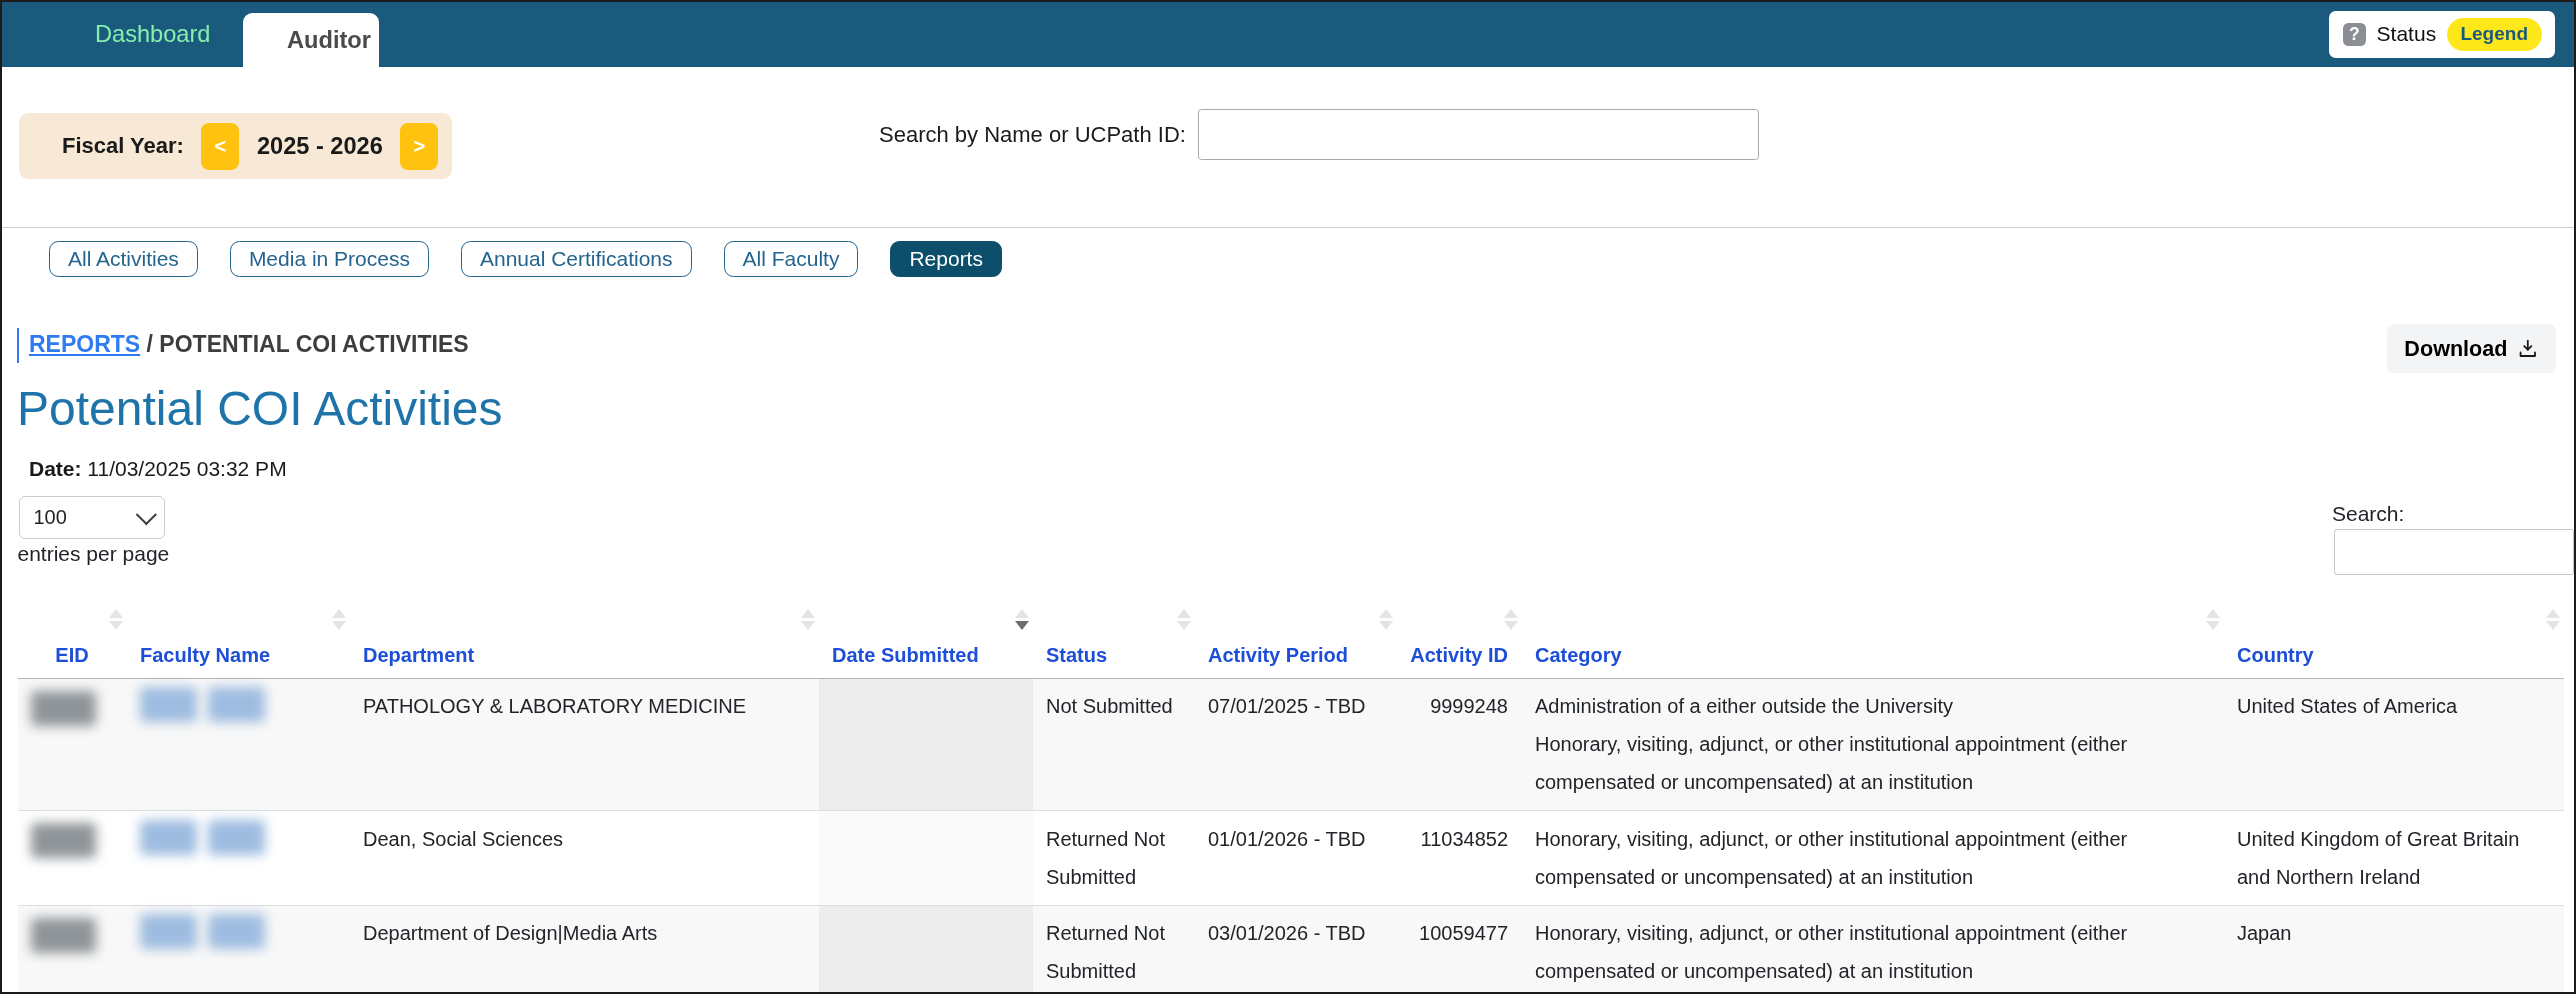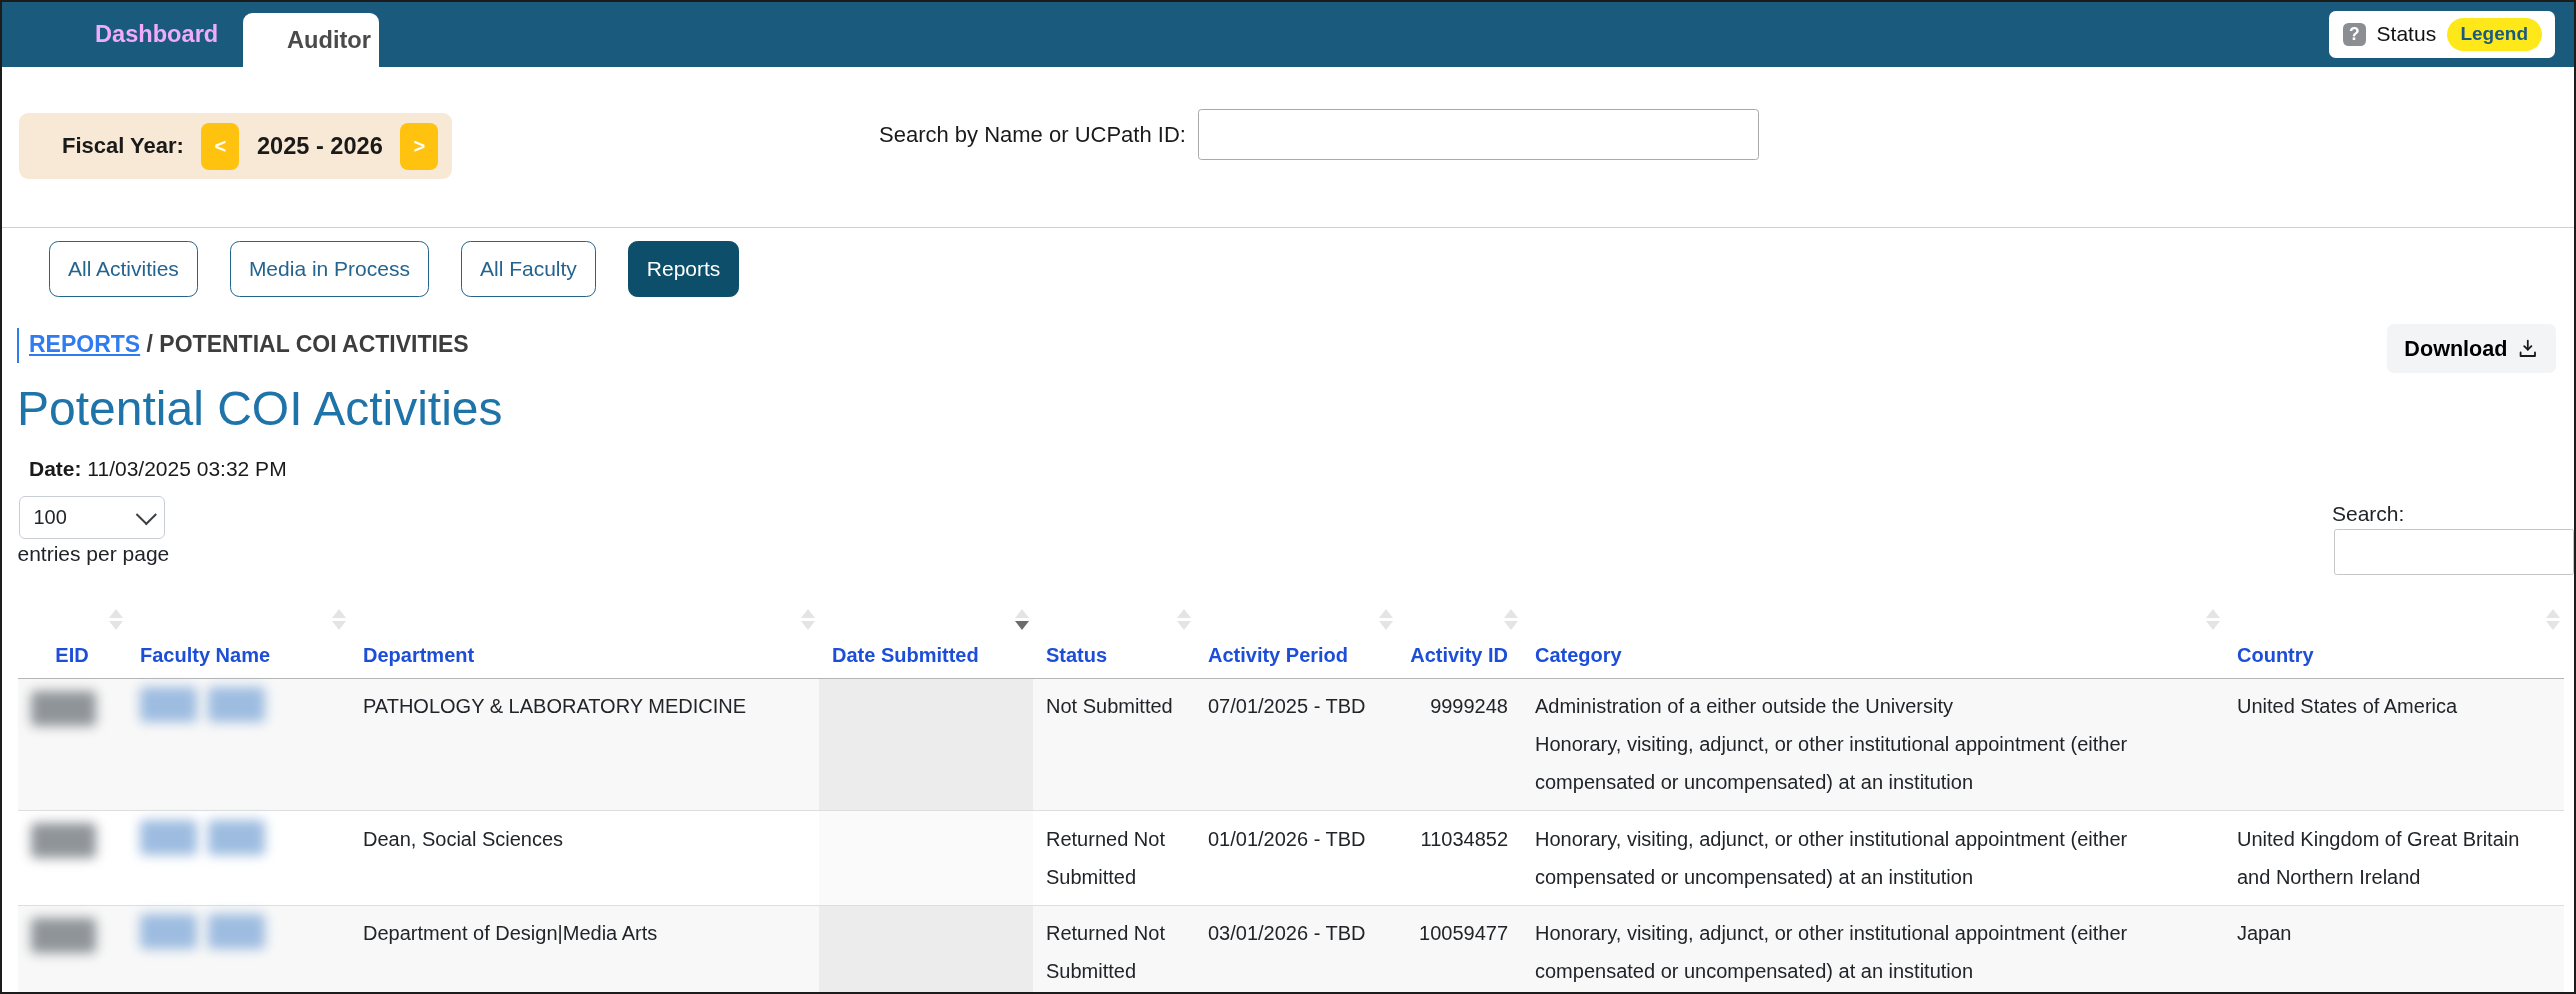--- a/index.html
+++ b/index.html
@@ -7,21 +7,21 @@
   body { font-family:"Liberation Sans", sans-serif; color:#212529; }
   #page {
     position:relative; width:2576px; height:994px; background:#fff;
     border:2px solid #1c1c1c; overflow:hidden;
   }
 
   
   .topbar { position:absolute; left:0; top:0; width:100%; height:65px; background:var(--c-topbar); }
   .nav-dashboard {
     position:absolute; left:93px; top:0; height:65px; display:flex; align-items:center;
-    color:#f0abfc; font-size:23.6px; font-weight:bold; background:none; border:none; cursor:pointer;
+    color:#86efac; font-size:23.6px; font-weight:normal; background:none; border:none; cursor:pointer;
     font-family:inherit;
   }
   .nav-auditor {
     position:absolute; left:241px; top:10.8px; width:136px; height:55px;
     background:#fff; border:none; border-radius:9.4px 9.4px 0 0;
     color:#4a4a4a; font-size:23.6px; font-weight:bold; font-family:inherit; cursor:pointer;padding-left:36px;
   }
   .status-widget {
     position:absolute; right:19px; top:8.8px; height:47px; background:#fff; border-radius:6.7px;
     display:flex; align-items:center; gap:10.8px; padding:0 13.5px; border:none; cursor:pointer; font-family:inherit;
@@ -54,21 +54,21 @@
     width:561px; height:51px; border:1.3px solid #a9a9a9; border-radius:3.4px; font-size:20px;
     padding:0 10.8px; font-family:inherit;
   }
 
   .divider { position:absolute; left:0; top:225px; width:100%; height:1.3px; background:#cfcfcf; }
 
   
   .view-tabs { position:absolute; left:47px; top:239px; display:flex; gap:32px; }
   .vtab {
     background:#fff; border:1.3px solid var(--c-tab_border); border-radius:9.4px;
-    color:var(--c-tab_border); font-size:21px; padding:15px 18px; cursor:pointer; font-family:inherit;
+    color:var(--c-tab_border); font-size:21px; padding:5px 18px; cursor:pointer; font-family:inherit;
     white-space:nowrap;
   }
   .vtab.active { background:var(--c-active_tab); border-color:var(--c-active_tab); color:#fff; }
 
   
   .breadcrumb { position:absolute; left:27px; top:329px; font-size:23px; font-weight:bold; color:#3d3d3d; }
   .breadcrumb::before { content:""; position:absolute; left:-12px; top:-2.7px; width:2px; height:35px; background:var(--c-link); }
   .crumb-link { color:var(--c-link); text-decoration:underline; cursor:pointer; }
   .download-btn {
     position:absolute; right:18px; top:322px; height:49px; background:var(--c-download_bg);
@@ -150,20 +150,21 @@
   <div class="people-search">
     <label>Search by Name or UCPath ID:</label>
     <input type="text" value="" style="">
   </div>
 
   <div class="divider"></div>
 
   <div class="view-tabs">
       <button class="vtab">All Activities</button>
       <button class="vtab">Media in Process</button>
+      <button class="vtab">Annual Certifications</button>
       <button class="vtab">All Faculty</button>
       <button class="vtab active">Reports</button>
     </div>
 
   <div class="breadcrumb">
     <span class="crumb-link">REPORTS</span>
     <span>/</span>
     <span>POTENTIAL COI ACTIVITIES</span>
   </div>
 

